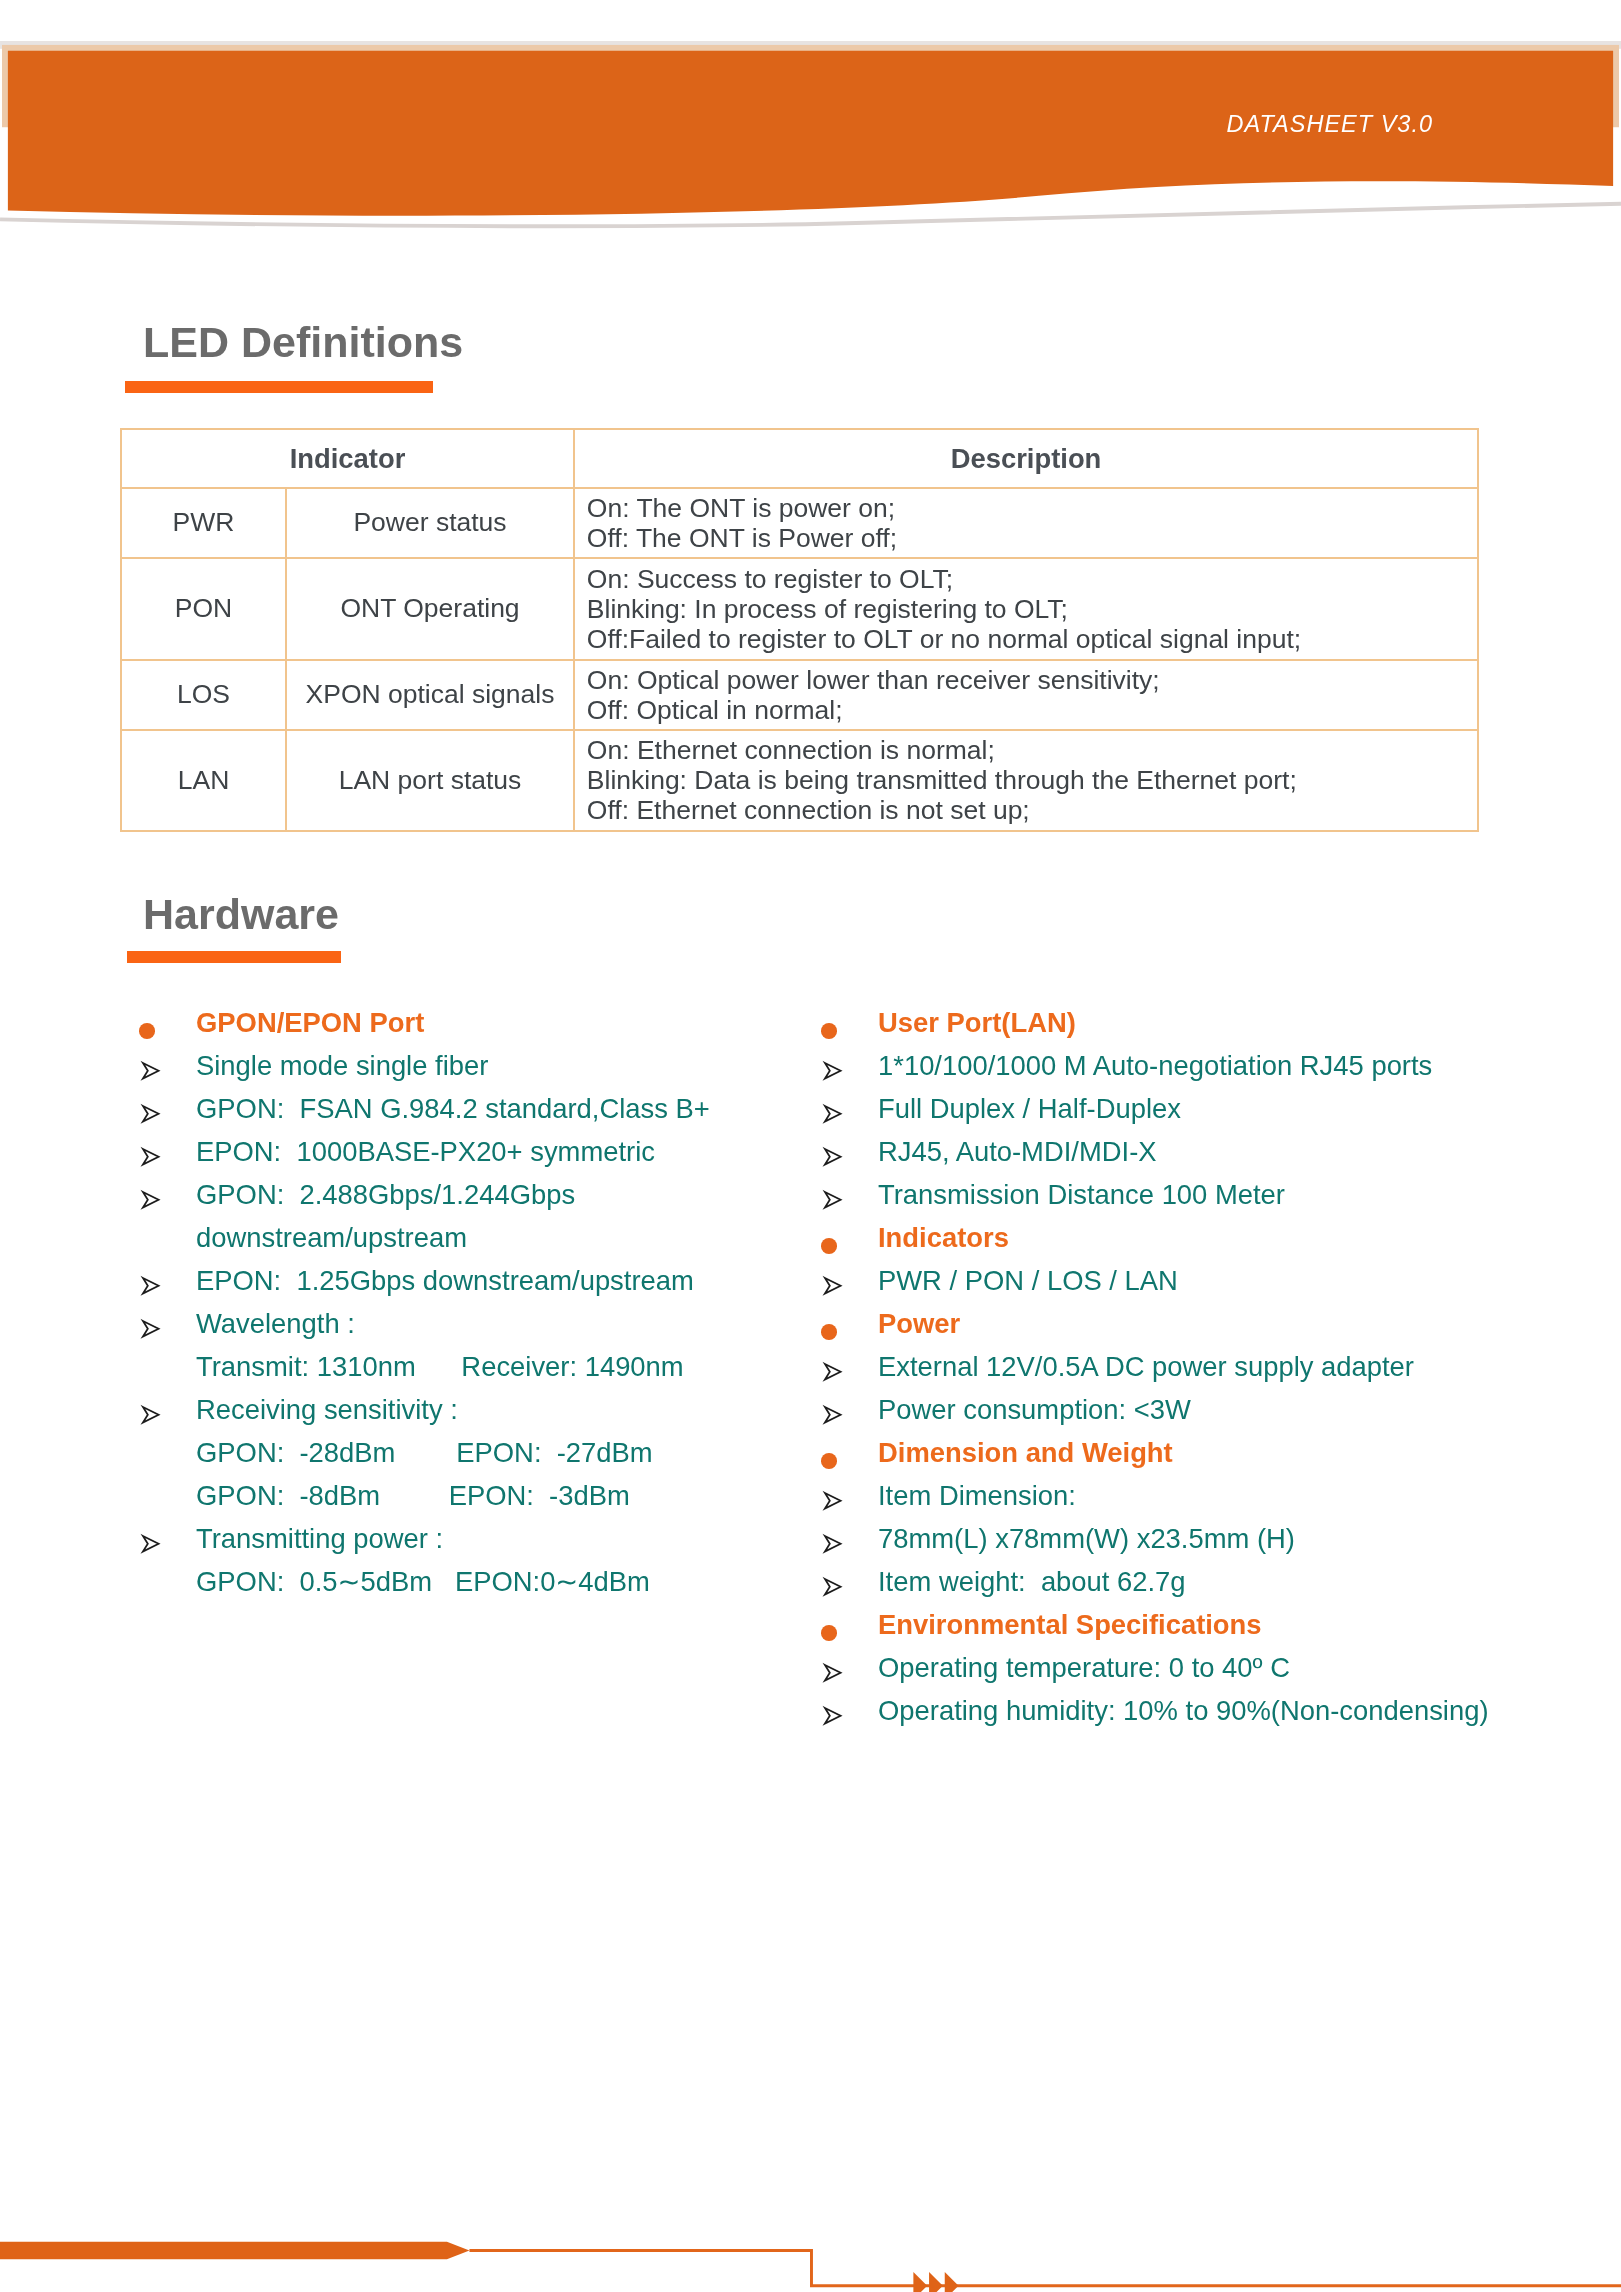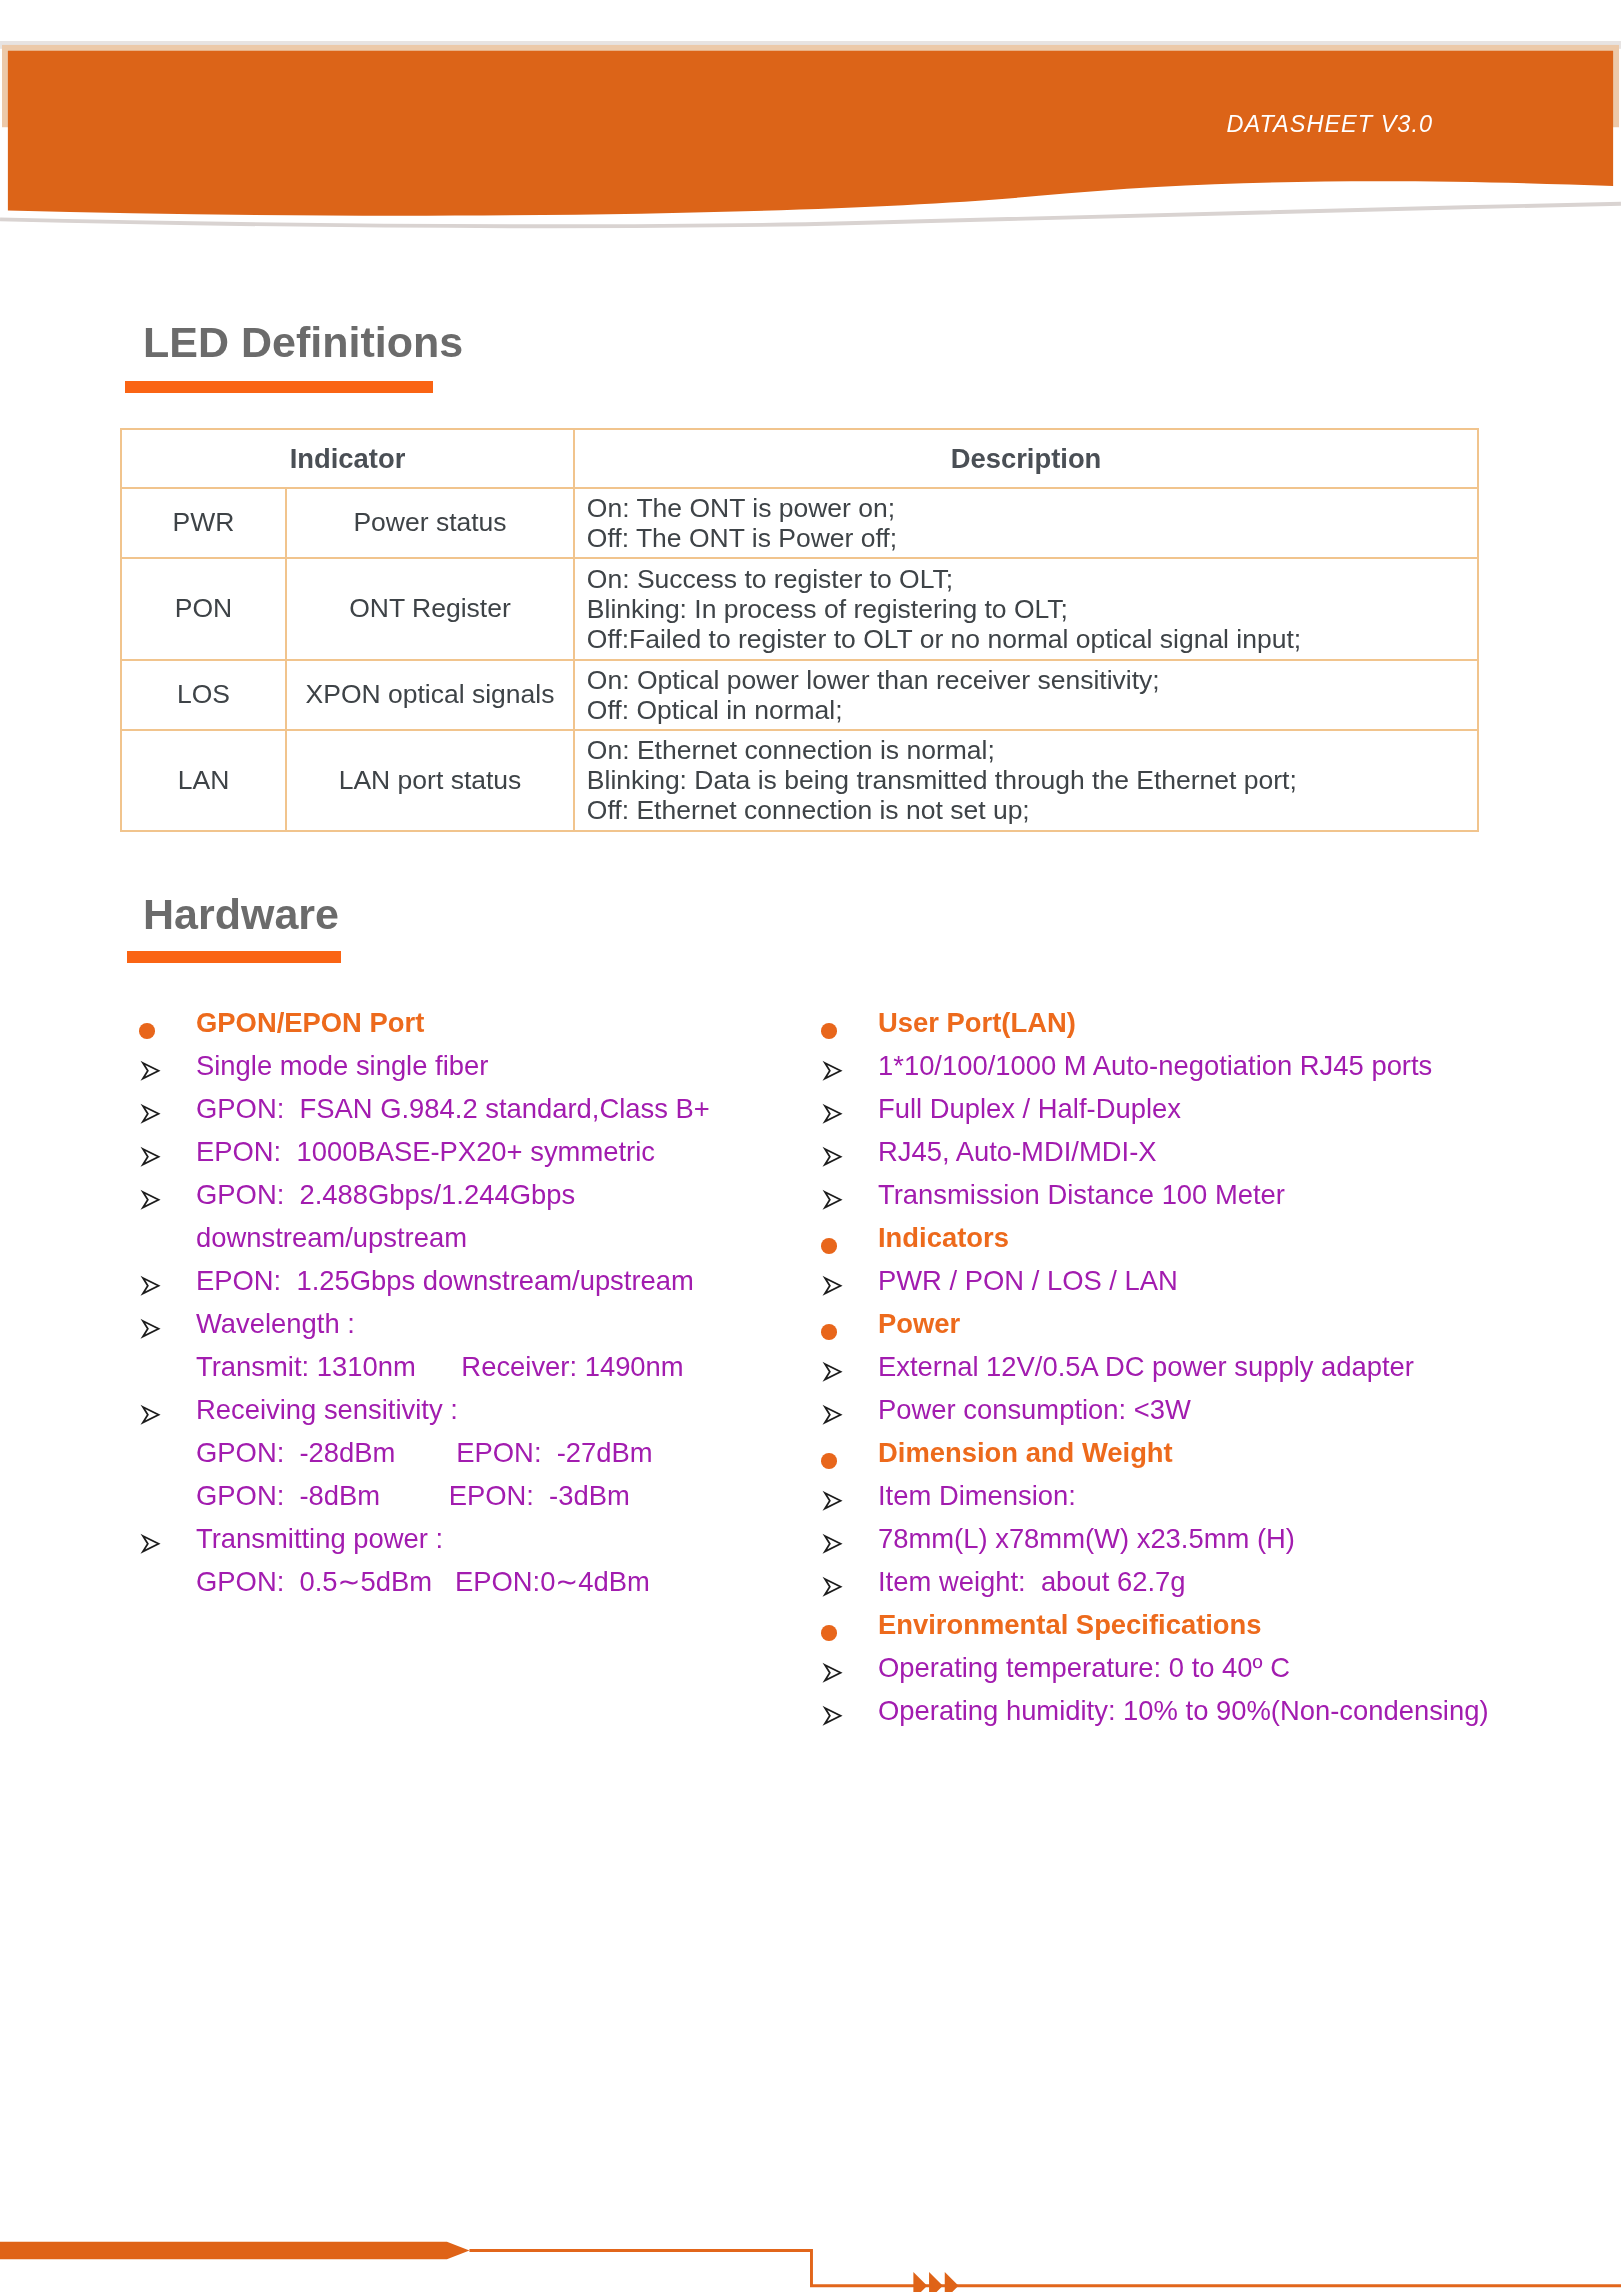--- a/index.html
+++ b/index.html
@@ -37,21 +37,21 @@
     font-size:26.5px;color:#3E4347;padding:3.9px 11.8px;line-height:30px;
     vertical-align:middle;text-align:left;white-space:pre-wrap;
   }
   
   .hw-col{position:absolute;top:955px;}
   #hw-col-left{left:139px;width:667px;}
   #hw-col-right{left:821px;width:706px;}
   .hw-line{display:flex;align-items:flex-end;height:43px;}
   .hw-marker{flex:0 0 57px;display:flex;align-items:center;}
   .dot{width:15.7px;height:15.7px;border-radius:50%;background:#E8661B;display:inline-block;}
-  .hw-text{font-size:27.4px;color:#a21caf;white-space:pre;}
+  .hw-text{font-size:27.4px;color:#0f766e;white-space:pre;}
   .hw-cat{color:#ED6A1C;font-weight:bold;}
 </style>
 </head>
 <body>
 
 <div id="page">
 
   <svg class="abs" style="top:0;left:0;" width="1621" height="196" viewBox="0 0 1654 200">
     <rect x="0" y="0" width="1654" height="8" fill="#E7E3E2"></rect>
     <rect x="2" y="4" width="1650" height="84" fill="#ECC9A9"></rect>
@@ -76,21 +76,21 @@
       </tr>
     </thead>
     <tbody>
         <tr style="height: 67px; padding-left: 44px;">
           <td class="cell-code">PWR</td>
           <td class="cell-name">Power status</td>
           <td class="cell-desc"><div>On: The ONT is power on;</div><div>Off: The ONT is Power off;</div></td>
         </tr>
         <tr style="height: 102px;">
           <td class="cell-code">PON</td>
-          <td class="cell-name">ONT Register</td>
+          <td class="cell-name">ONT Operating</td>
           <td class="cell-desc"><div>On: Success to register to OLT;</div><div>Blinking: In process of registering to OLT;</div><div>Off:Failed to register to OLT or no normal optical signal input;</div></td>
         </tr>
         <tr style="height: 67px;">
           <td class="cell-code">LOS</td>
           <td class="cell-name">XPON optical signals</td>
           <td class="cell-desc"><div>On: Optical power lower than receiver sensitivity;</div><div>Off: Optical in normal;</div></td>
         </tr>
         <tr style="height: 101px;">
           <td class="cell-code">LAN</td>
           <td class="cell-name">LAN port status</td>

